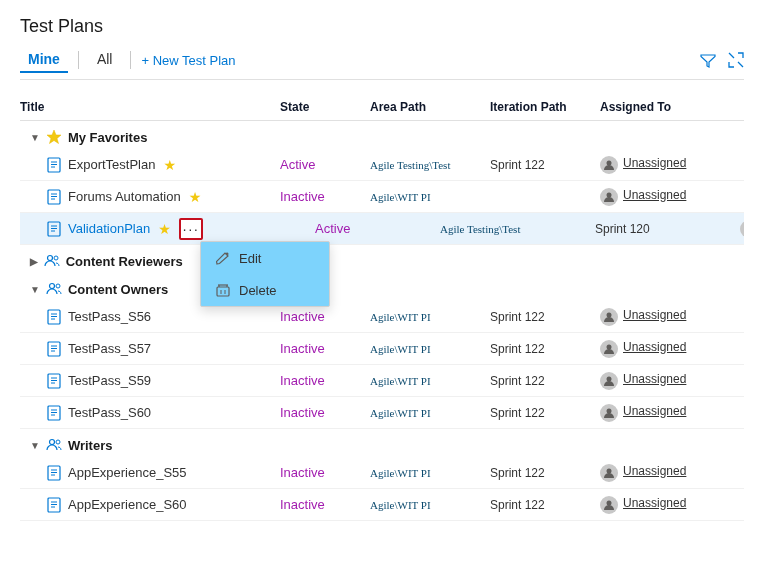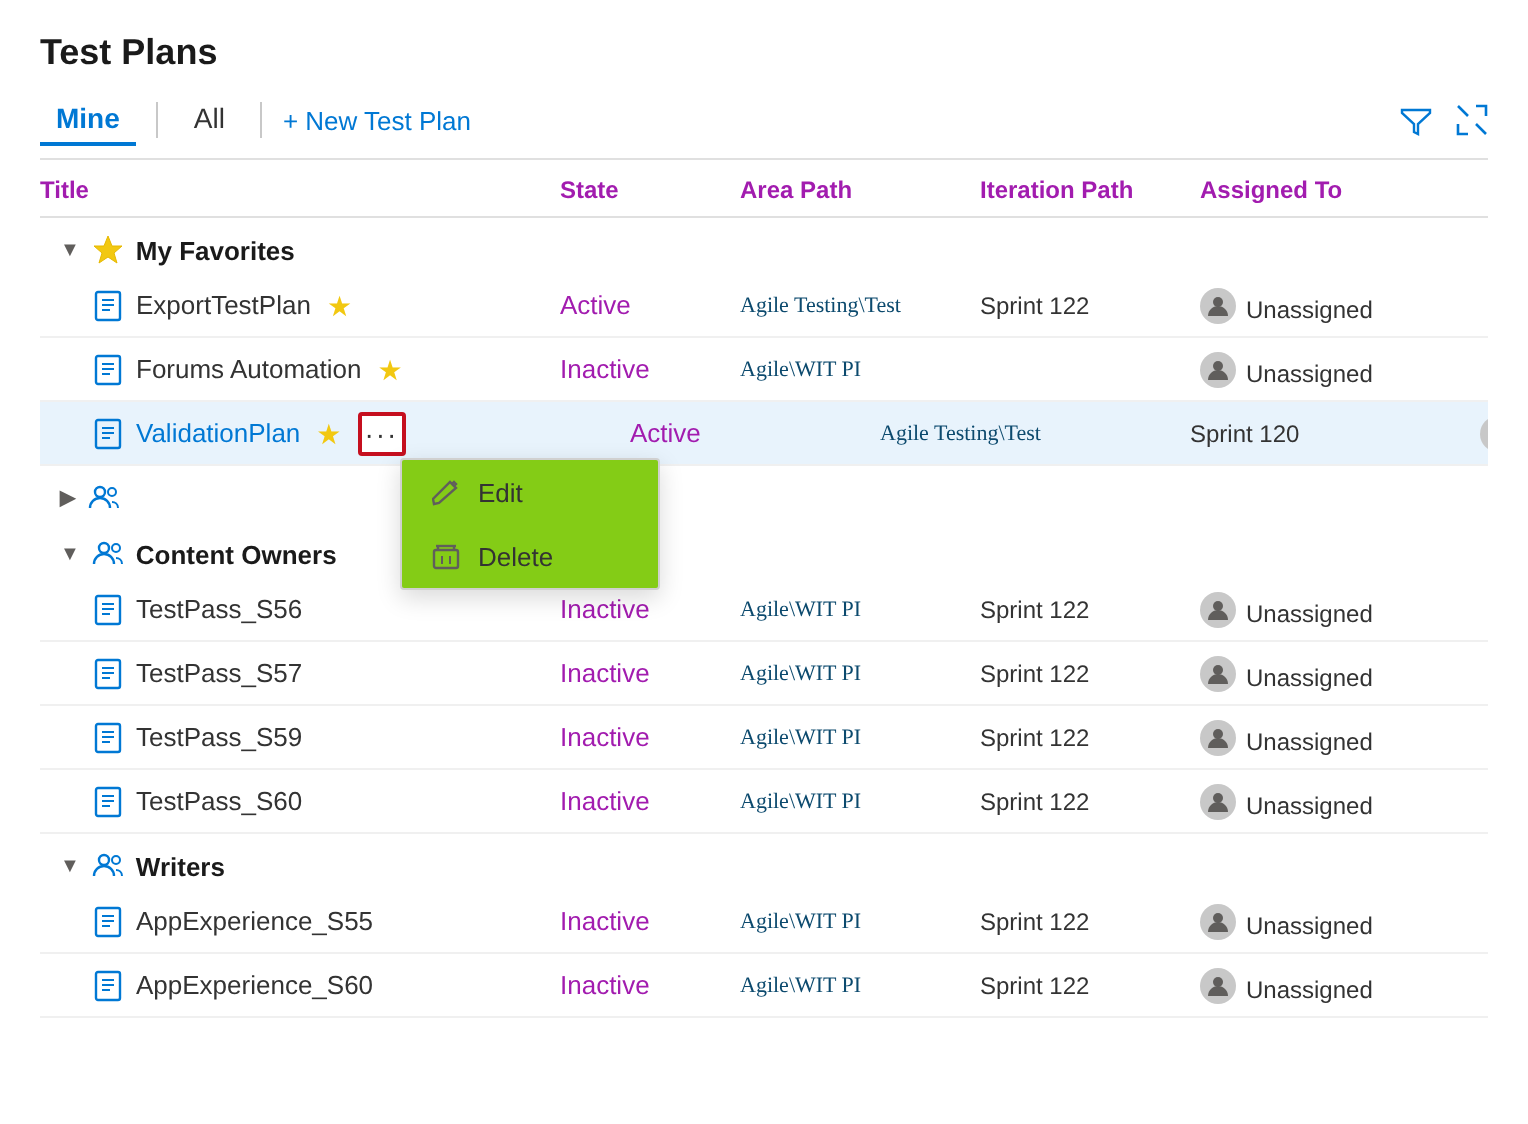--- a/index.html
+++ b/index.html
@@ -10,21 +10,21 @@
       color: #333;
       width: 764px;
       height: 562px;
       overflow: hidden;
     }
     .page-wrapper {
       padding: 16px 20px 0 20px;
     }
     .page-title {
       font-size: 18px;
-      font-weight: 700;
+      font-weight: 400;
       color: #1a1a1a;
       margin-bottom: 10px;
     }
     .toolbar {
       display: flex;
       align-items: center;
       border-bottom: 1px solid #e0e0e0;
       padding-bottom: 6px;
       margin-bottom: 0;
     }
@@ -72,22 +72,23 @@
       font-size: 16px;
       display: flex;
       align-items: center;
     }
     .table-header {
       display: grid;
       grid-template-columns: 260px 90px 120px 110px 130px;
       padding: 8px 0 6px 0;
       border-bottom: 1px solid #e0e0e0;
       font-size: 12px;
-      color: #a21caf;
+      color: #0f172a;
       font-weight: 600;
+      margin-top: 12px;
     }
     .table-body {
       overflow-y: auto;
       height: 460px;
     }
     .group-header {
       display: flex;
       align-items: center;
       gap: 6px;
       padding: 8px 0 4px 4px;
@@ -169,43 +170,44 @@
       text-overflow: ellipsis;
       white-space: nowrap;
       font-family: Liberation Serif, serif;
     }
     .cell-iteration {
       font-size: 12px;
       color: #333;
     }
     .cell-assigned {
       display: flex;
-      align-items: flex-end;
+      align-items: flex-start;
       gap: 5px;
       font-size: 12px;
       color: #333;
+      text-decoration: underline;
     }
     .assigned-icon {
       width: 18px;
       height: 18px;
       border-radius: 50%;
       background: #c8c8c8;
       display: flex;
       align-items: center;
       justify-content: center;
       color: #605e5c;
       font-size: 11px;
       flex-shrink: 0;
     }
     
     .context-menu {
       position: absolute;
       top: 28px;
       left: 180px;
-      background: #84cc16;
+      background: #7dd3fc;
       border: 1px solid #d0d0d0;
       box-shadow: 0 4px 12px rgba(0,0,0,0.15);
       z-index: 100;
       min-width: 130px;
       border-radius: 2px;
     }
     .context-menu-item {
       display: flex;
       align-items: center;
       gap: 8px;
@@ -377,20 +379,21 @@
     </div>
 
     <div class="group-header indent-1">
       <span class="group-chevron">▶</span>
       <svg width="16" height="16" viewBox="0 0 16 16">
         <circle cx="6" cy="5" r="2.5" fill="none" stroke="#0078d4" stroke-width="1.2"></circle>
         <path d="M1 13c0-2.76 2.24-5 5-5s5 2.24 5 5" fill="none" stroke="#0078d4" stroke-width="1.2"></path>
         <circle cx="12" cy="5" r="2" fill="none" stroke="#0078d4" stroke-width="1"></circle>
         <path d="M12 10c1.5 0 3 1 3 3" fill="none" stroke="#0078d4" stroke-width="1"></path>
       </svg>
+      <span>Content Reviewers</span>
     </div>
 
     <div class="group-header indent-1">
       <span class="group-chevron">▼</span>
       <svg width="16" height="16" viewBox="0 0 16 16">
         <circle cx="6" cy="5" r="2.5" fill="none" stroke="#0078d4" stroke-width="1.2"></circle>
         <path d="M1 13c0-2.76 2.24-5 5-5s5 2.24 5 5" fill="none" stroke="#0078d4" stroke-width="1.2"></path>
         <circle cx="12" cy="5" r="2" fill="none" stroke="#0078d4" stroke-width="1"></circle>
         <path d="M12 10c1.5 0 3 1 3 3" fill="none" stroke="#0078d4" stroke-width="1"></path>
       </svg>

